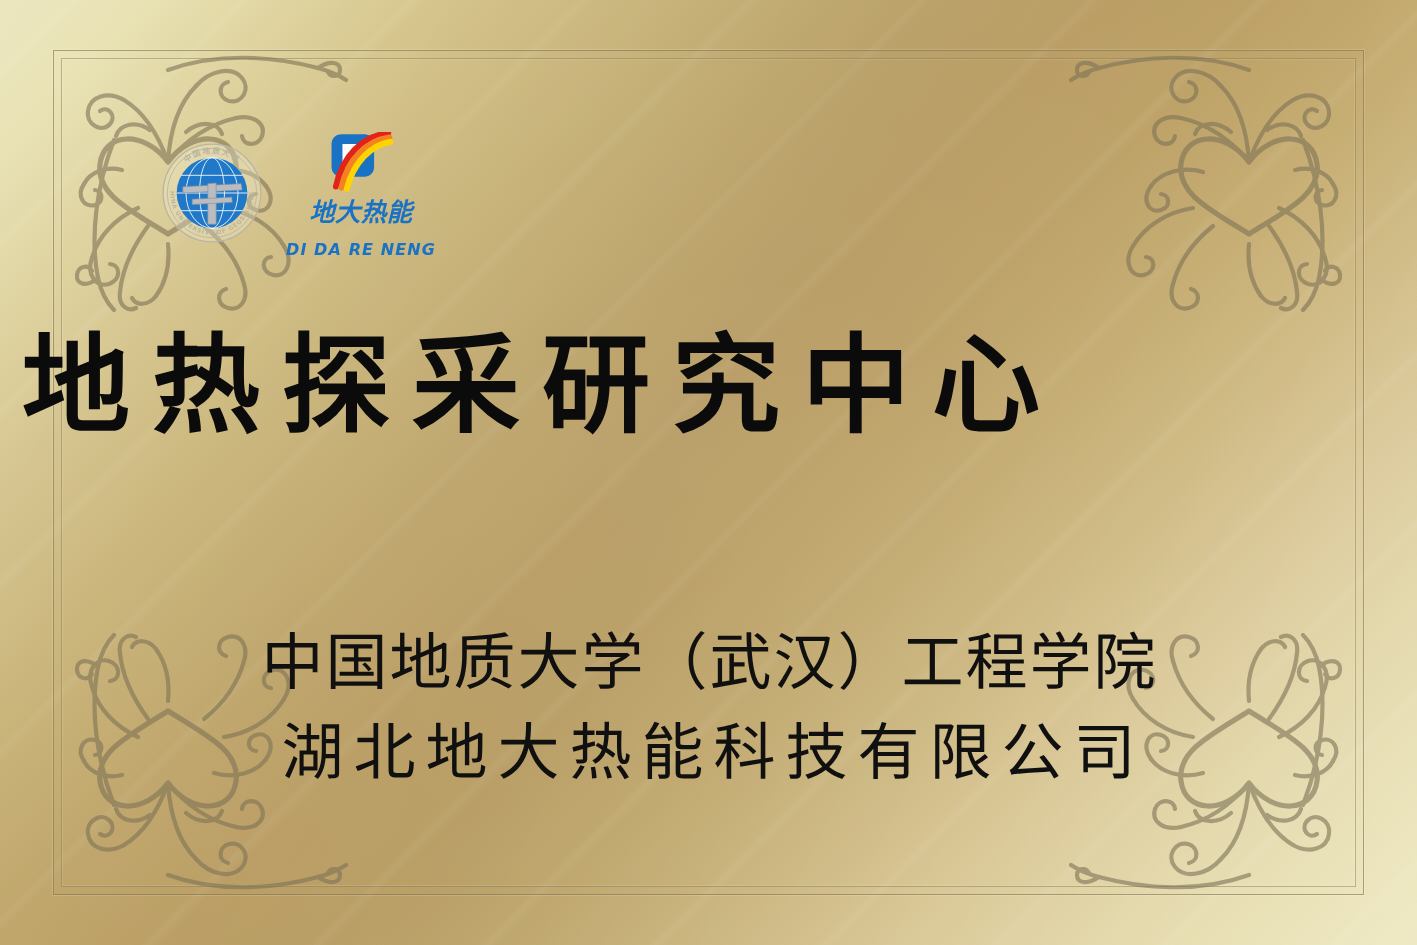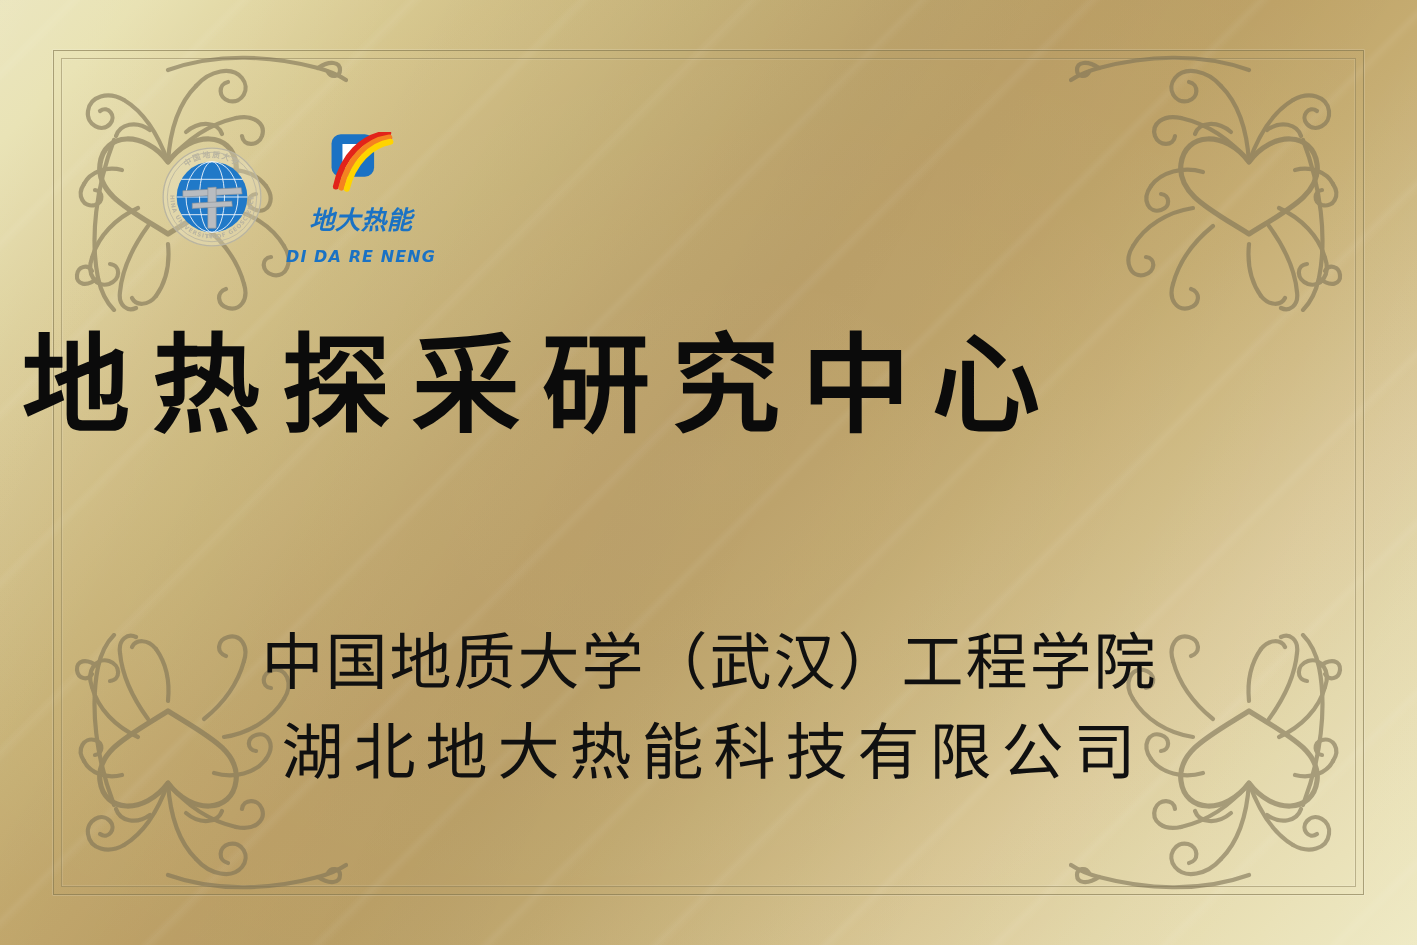--- a/index.html
+++ b/index.html
@@ -104,36 +104,36 @@
   
   .logo-row{
     position:absolute;
     left:160px; top:128px;
     display:flex;
     align-items:center;
     gap:22px;
   }
   .cug-emblem{width:104px;height:104px;display:block;}
   .ddrn-wrap{
-    display:flex;flex-direction:column;align-items:center;gap:9px;
+    display:flex;flex-direction:column;align-items:center;gap:1px;
     margin-top:4px;
   }
   .ddrn-mark{width:66px;height:60px;display:block;margin-bottom:1px;}
   .ddrn-cn{
     width:138px;height:36px;display:block;
   }
   .ddrn-en{
     font-family:"DejaVu Sans","Liberation Sans",sans-serif;
     font-style:italic;
     font-weight:700;
     font-size:16px;
     letter-spacing:1.1px;
     color:#1a72c4;
     line-height:1;
-    margin-top:2px;
+    margin-top:11px;
     white-space:nowrap;
     text-align:center;
   }
 
   
   .title{
     position:absolute;
     left:0; right:0;
     top:330px;
     text-align:left;

